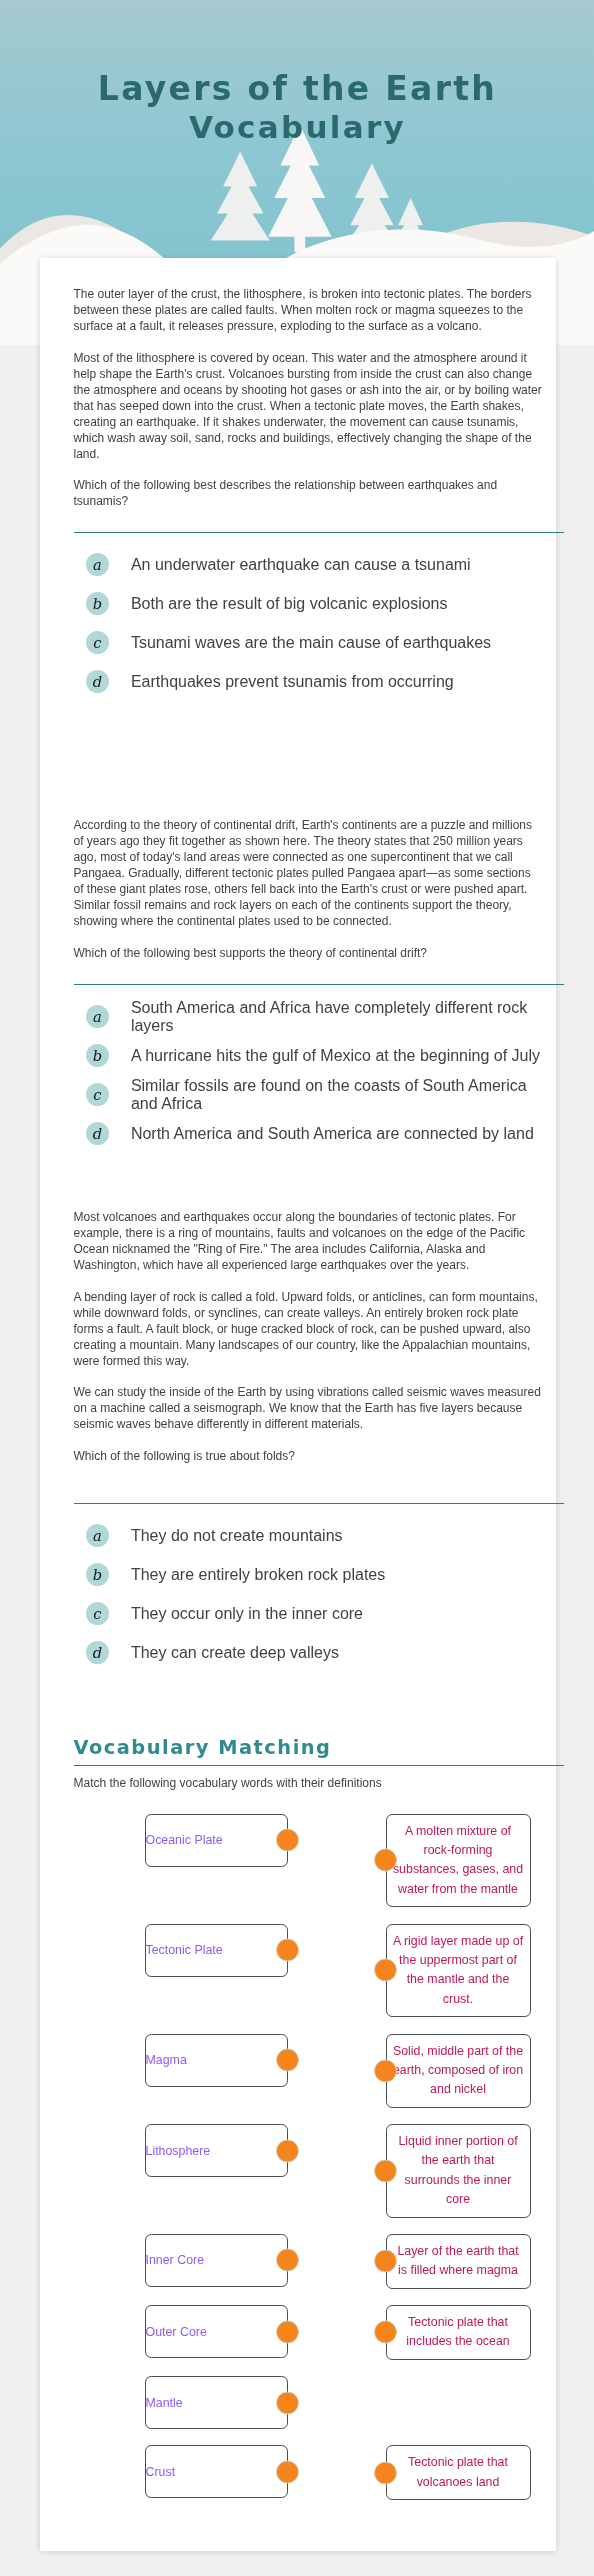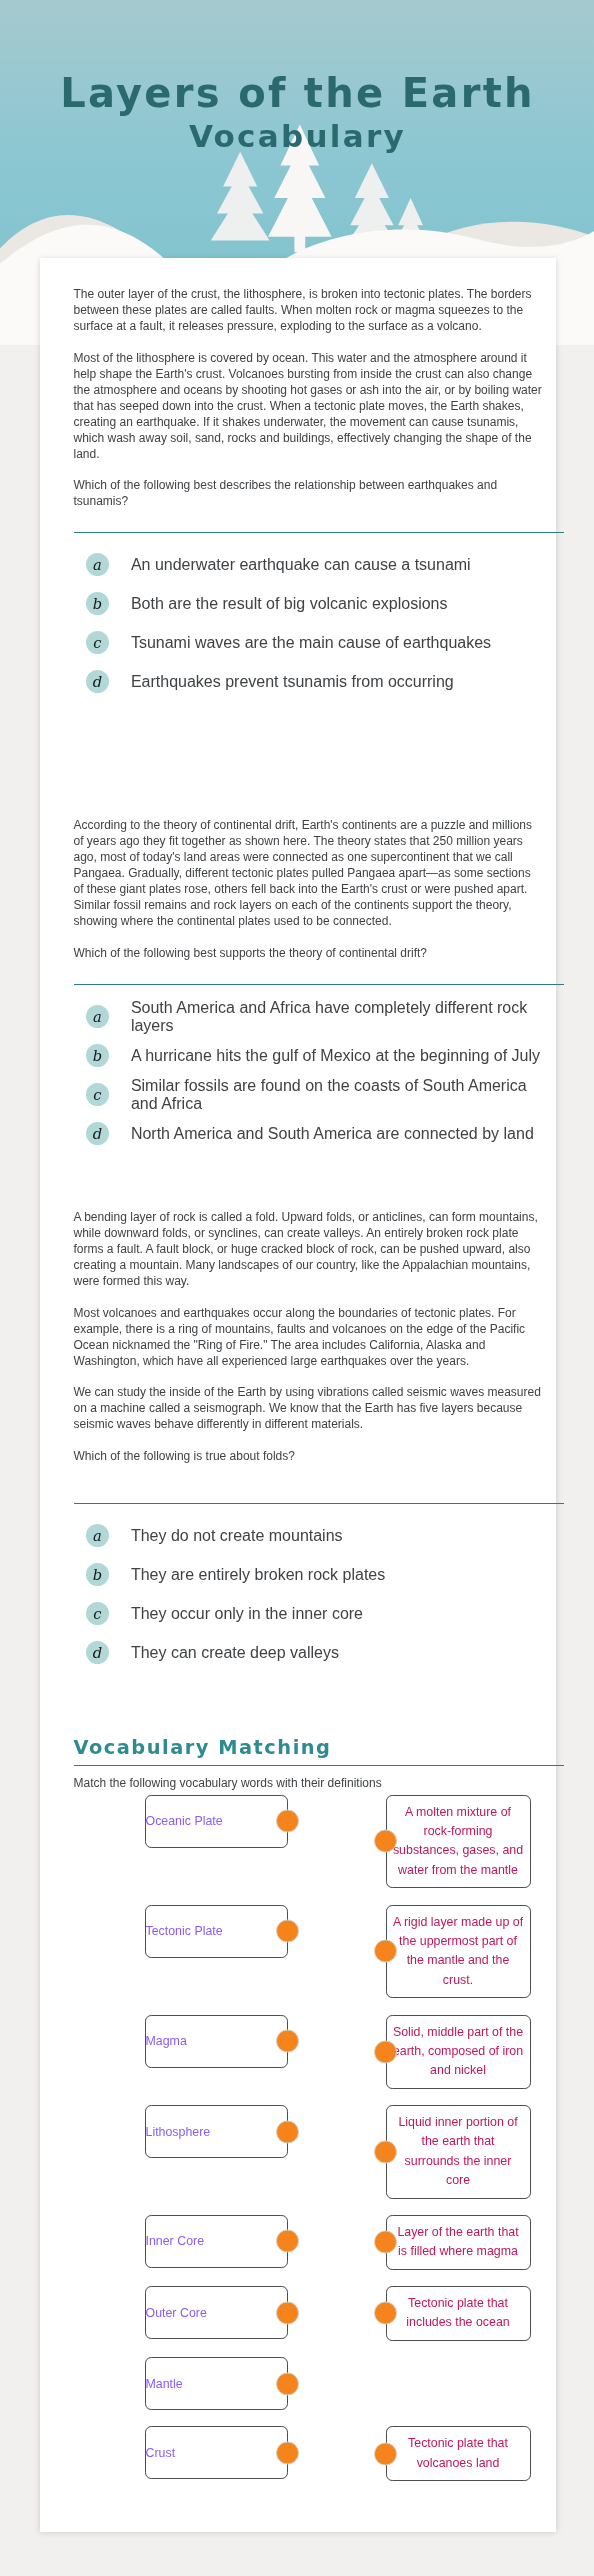--- a/index.html
+++ b/index.html
@@ -17,21 +17,21 @@
     overflow:hidden;
   }
   .banner svg { position:absolute; left:0; bottom:0; width:595px; height:232px; display:block; }
   .banner-titles {
     position:absolute; top:68px; left:0; width:100%;
     text-align:center; z-index:3;
     color:#2a6a6e;
     font-family:"DejaVu Sans", sans-serif;
     letter-spacing:2.3px;
   }
-  .banner-title-line1 { font-size:40px; font-weight:bold; line-height:1.25; }
+  .banner-title-line1 { font-size:33px; font-weight:bold; line-height:1.25; }
   .banner-title-line2 { font-size:31px; font-weight:bold; line-height:1.2; }
   
   .card {
     position:relative; z-index:4;
     width:516px;
     margin:-87px auto 27px auto;
     background:#ffffff;
     box-shadow:0 0.8px 6.2px rgba(0,0,0,0.16);
     padding:28px 12.4px 34px 34px;
   }
@@ -63,21 +63,21 @@
   .spacer-q2 { height:56px; }
   .spacer-q3 { height:64px; }
   .q3-gap { margin-bottom:39px; }
   
   .match-heading {
     font-family:"DejaVu Sans", sans-serif;
     color:#2f8b90; font-size:19.4px; font-weight:bold;
     letter-spacing:1.5px; margin-bottom:6.2px;
   }
   .match-rule { margin-bottom:9.3px; }
-  .match-instruction { font-size:12px; margin-bottom:5px; color:#3f4245; }
+  .match-instruction { font-size:12px; margin-bottom:24px; color:#3f4245; }
   .match-row {
     display:flex; align-items:flex-start;
     margin-left:71px; margin-bottom:16.3px;
   }
   .word-box {
     position:relative;
     width:143px; height:53px;
     border:1.2px solid #4d4d4d; border-radius:6.2px;
     background:#fff;
     display:flex; align-items:center; 
@@ -178,22 +178,22 @@
       <span class="badge">c</span>
       <span class="option-text">Similar fossils are found on the coasts of South America and Africa</span>
     </div>
     <div class="option-row">
       <span class="badge">d</span>
       <span class="option-text">North America and South America are connected by land</span>
     </div>
   </div>
   <div class="spacer-q2"></div>
 
+  <p class="para">Most volcanoes and earthquakes occur along the boundaries of tectonic plates. For example, there is a ring of mountains, faults and volcanoes on the edge of the Pacific Ocean nicknamed the "Ring of Fire." The area includes California, Alaska and Washington, which have all experienced large earthquakes over the years.</p>
   <p class="para">A bending layer of rock is called a fold. Upward folds, or anticlines, can form mountains, while downward folds, or synclines, can create valleys. An entirely broken rock plate forms a fault. A fault block, or huge cracked block of rock, can be pushed upward, also creating a mountain. Many landscapes of our country, like the Appalachian mountains, were formed this way.</p>
-  <p class="para">Most volcanoes and earthquakes occur along the boundaries of tectonic plates. For example, there is a ring of mountains, faults and volcanoes on the edge of the Pacific Ocean nicknamed the "Ring of Fire." The area includes California, Alaska and Washington, which have all experienced large earthquakes over the years.</p>
   <p class="para">We can study the inside of the Earth by using vibrations called seismic waves measured on a machine called a seismograph. We know that the Earth has five layers because seismic waves behave differently in different materials.</p>
   <p class="question q3-gap">Which of the following is true about folds?</p>
   <div class="rule"></div>
   <div class="options">
     <div class="option-row">
       <span class="badge">a</span>
       <span class="option-text">They do not create mountains</span>
     </div>
     <div class="option-row">
       <span class="badge">b</span>

